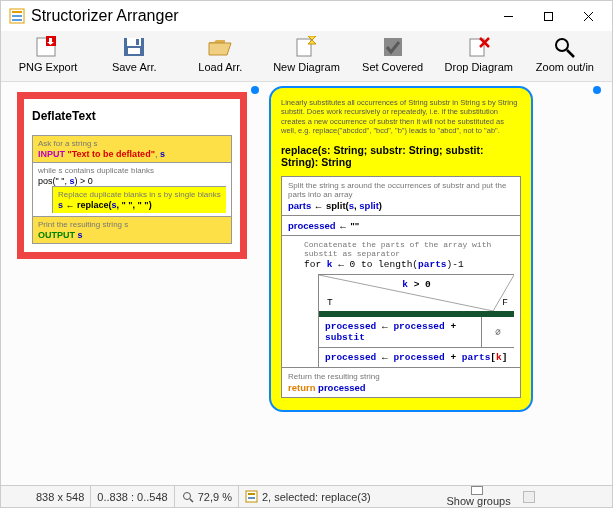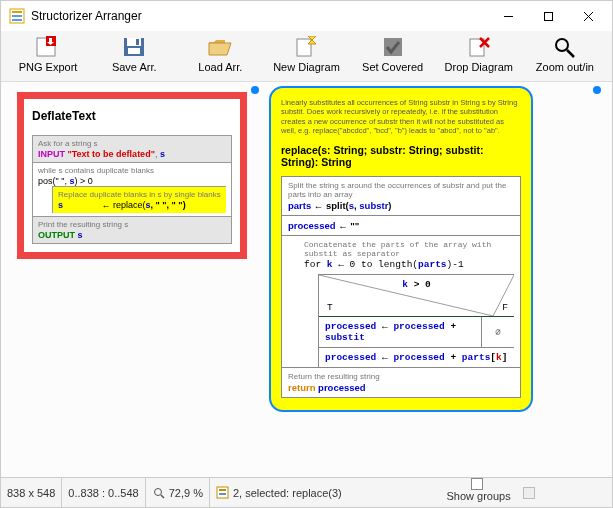--- a/index.html
+++ b/index.html
@@ -1,59 +1,59 @@
 <!DOCTYPE html>
 <html><head>
 <meta charset="utf-8">
 <style>
   * { box-sizing: border-box; margin: 0; padding: 0; }
   body { font-family: "Segoe UI", Arial, sans-serif; font-size: 11px; background: #fff; width: 613px; height: 508px; overflow: hidden; border: 1px solid #ccc; display: flex; flex-direction: column; }
   .titlebar { height: 30px; display: flex; align-items: center; padding: 0 4px 0 8px; background: #fff; }
   .titlebar .app-icon { width: 16px; height: 16px; margin-right: 6px; display: inline-flex; }
-  .titlebar .title { font-size: 12px; color: #000; flex: 1; }
+  .titlebar .title { font-size: 16px; color: #000; flex: 1; }
   .win-btn { width: 40px; height: 26px; display: flex; align-items: center; justify-content: center; }
   .win-btn svg { width: 11px; height: 11px; }
   .toolbar { display: flex; gap: 0; padding: 2px 4px 6px 4px; background: #f5f5f5; border-bottom: 1px solid #ddd; }
   .tool-btn { flex: 1; display: flex; flex-direction: column; align-items: center; justify-content: space-between; padding: 2px 0; cursor: pointer; }
   .tool-btn .tool-icon { width: 32px; height: 24px; display: flex; align-items: center; justify-content: center; margin-bottom: 2px; }
   .tool-btn .tool-label { font-size: 11px; color: #000; }
   .canvas { flex: 1; background: #fcfcfc; position: relative; overflow: hidden; }
   .diagram { position: absolute; background: #fff; border: 7px solid #ef4444; font-size: 9px; color: #666; }
   .diagram.d1 { left: 16px; top: 10px; width: 230px; }
   .diagram.d2 { left: 268px; top: 4px; width: 264px; background: #ffff00; border: 2px solid #0a84ff; border-radius: 14px; padding: 10px 10px 12px 10px; }
   .pin { position: absolute; width: 8px; height: 8px; background: #0a84ff; border-radius: 50%; }
   .pin.p1 { left: 250px; top: 4px; }
   .pin.p2 { left: 592px; top: 4px; }
   .d1 .head { padding: 10px 8px 12px 8px; background: #fff; font-weight: bold; font-size: 12px; color: #000; }
   .nsd-body { border: 1px solid #999; margin: 0 8px 8px 8px; }
-  .blk { border-top: 1px solid #999; padding: 3px 5px; background: #e5e5e5; }
+  .blk { border-top: 1px solid #999; padding: 3px 5px; background: #fde047; }
   .blk:first-child { border-top: none; }
   .kw { font-weight: bold; color: #c000c0; }
   .var { font-weight: bold; color: #0000cc; }
   .val { font-weight: bold; color: #d60000; }
   .cmt { color: #777; font-size: 8px; display: block; margin-bottom: 1px; }
   .while-blk { background: #fff; }
   .while-inner { margin-left: 14px; border-left: 1px solid #999; border-top: 1px solid #999;}
   .hi { background: #ffff00; }
   .d2 .head-note { font-size: 7.5px; color: #555; line-height: 1.25; margin-bottom: 8px; }
   .d2 .sig { font-weight: bold; color: #000; font-size: 10.5px; margin-bottom: 8px; }
   .nsd-body2 { border: 1px solid #888; background: #fff; }
   .blk2 { border-top: 1px solid #888; padding: 4px 6px; background: #fff; font-size: 9.5px; }
   .blk2:first-child { border-top: none; }
   .for-blk { padding-top: 0; }
   .for-body { margin-left: 14px; border-left: 1px solid #888; border-top: 1px solid #888; }
-  .cond-row { position: relative; height: 42px; border-bottom: 1px solid #14532d; }
+  .cond-row { position: relative; height: 42px; border-bottom: 6px solid #14532d; }
   .cond-row .cond { position: absolute; left: 50%; top: 4px; transform: translateX(-50%); font-weight: bold; color: #000; }
   .cond-row .t { position: absolute; left: 8px; bottom: 3px; color: #000; }
   .cond-row .f { position: absolute; right: 6px; bottom: 3px; color: #000; }
   .cond-row svg { position: absolute; inset: 0; }
   .tf-row { display: flex; border-bottom: 1px solid #888; }
   .tf-row .tcell { flex: 1; padding: 4px 6px; border-right: 1px solid #888; }
   .tf-row .fcell { width: 32px; display: flex; align-items: center; justify-content: center; font-style: italic; }
-  .statusbar { height: 30px; border-top: 1px solid #ccc; background: #f5f5f5; display: flex; align-items: center; font-size: 11px; color: #333; }
+  .statusbar { height: 22px; border-top: 1px solid #ccc; background: #f5f5f5; display: flex; align-items: center; font-size: 11px; color: #333; padding-left: 29px; }
   .sb-cell { padding: 0 6px; border-right: 1px solid #ccc; height: 100%; display: flex; align-items: center; }
   .sb-cell.fill { flex: 1; border-right: none; }
   .chk { width: 12px; height: 12px; border: 1px solid #888; margin-right: 4px; display: inline-block; background:#fff;}
   .chk.dis { background: #eee; border-color: #bbb; }
   .sb-ic { width: 14px; height: 14px; display: inline-flex; align-items: center; justify-content: center; margin-right: 3px; }
   .dis-text { color: #aaa; margin-top: 48px; }
 </style>
 </head>
 <body>
 
@@ -167,39 +167,39 @@
         <span class="kw">INPUT</span>
         <span class="val"> <span>"Text to be deflated"</span></span>,
         <span class="var">s</span>
       </div>
       <div class="blk while-blk">
         <span class="cmt">while s contains duplicate blanks</span>
         <span style="color:#000;">pos("  ", </span><span class="var">s</span><span style="color:#000;">) &gt; 0</span>
         <div class="while-inner hi">
           <div class="blk hi">
             <span class="cmt">Replace duplicate blanks in s by single blanks</span>
-            <span class="var">s</span><span style="color:#000;font-weight:normal;margin-left:36px;"> ← replace(</span><span class="var">s</span><span style="color:#000;font-weight:bold;">, "  ", " ")</span>
+            <span class="var">s</span><span style="color:#000;font-weight:bold;"> ← replace(</span><span class="var">s</span><span style="color:#000;font-weight:bold;">, "  ", " ")</span>
           </div>
         </div>
       </div>
       <div class="blk">
         <span class="cmt">Print the resulting string s</span>
         <span class="kw" style="color:#008000;">OUTPUT</span>
         <span class="var">s</span>
       </div>
     </div>
   </div>
 
   <div class="diagram d2">
     <div class="head-note">Linearly substitutes all occurrences of String substr in String s by String substit. Does work recursively or repeatedly, i.e. if the substitution creates a new occurrence of substr then it will not be substituted as well, e.g. replace("abcdcd", "bcd", "b") leads to "abcd", not to "ab".</div>
     <div class="sig">replace(s: String; substr: String; substit: String): String</div>
     <div class="nsd-body2">
       <div class="blk2">
         <span class="cmt">Split the string s around the occurrences of substr and put the parts into an array</span>
-        <span class="var">parts</span><span style="color:#000;font-weight:bold;"> ← split(</span><span class="var">s</span><span style="color:#000;font-weight:bold;">, </span><span class="var">substr</span><span style="color:#000;font-weight:bold;">)</span>
+        <span class="var">parts</span><span style="color:#000;font-weight:bold;"> ← split(</span><span class="var">s</span><span style="color:#000;font-weight:bold;">, </span><span class="var">split</span><span style="color:#000;font-weight:bold;">)</span>
       </div>
       <div class="blk2">
         <span class="var">processed</span><span style="color:#000;font-weight:bold;"> ← ""</span>
       </div>
       <div class="blk2 for-blk" style="padding:4px 6px 0 22px;font-family:Liberation Mono, monospace;">
         <span class="cmt">Concatenate the parts of the array with substit as separator</span>
         <span style="color:#000;">for </span><span class="var">k</span><span style="color:#000;"> ← 0 to length(</span><span class="var">parts</span><span style="color:#000;">)-1</span>
         <div class="for-body" style="margin-top:4px;">
           <div class="cond-row">
             <svg viewBox="0 0 280 42" preserveAspectRatio="none" width="100%" height="100%">

